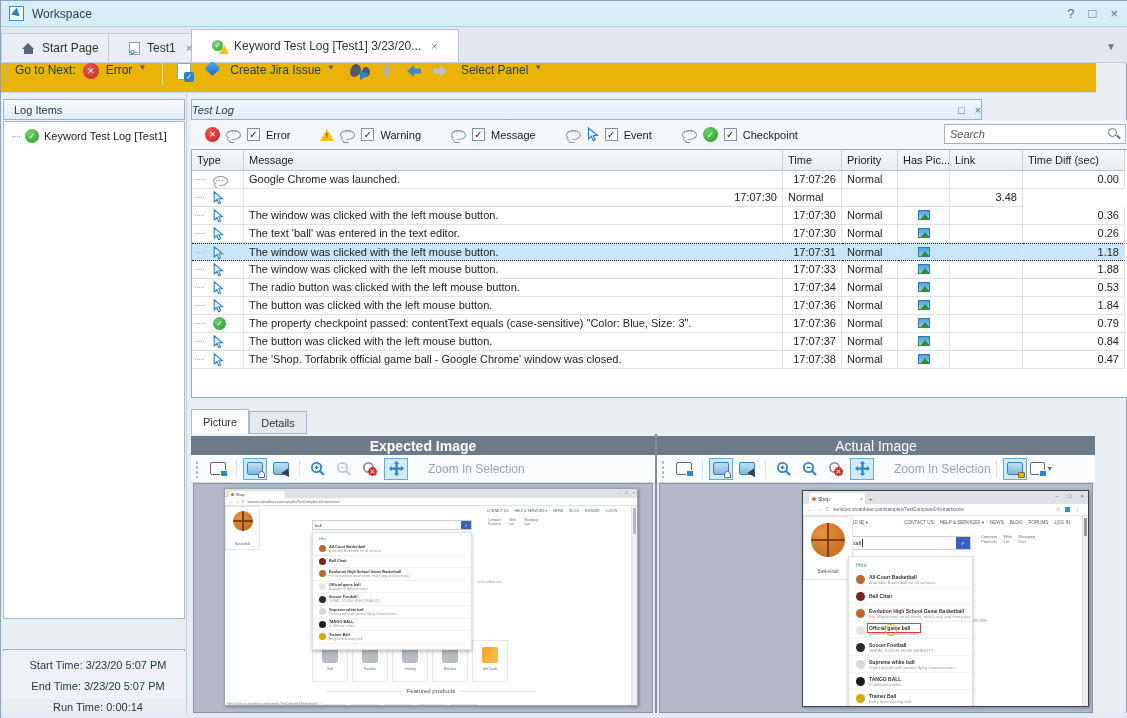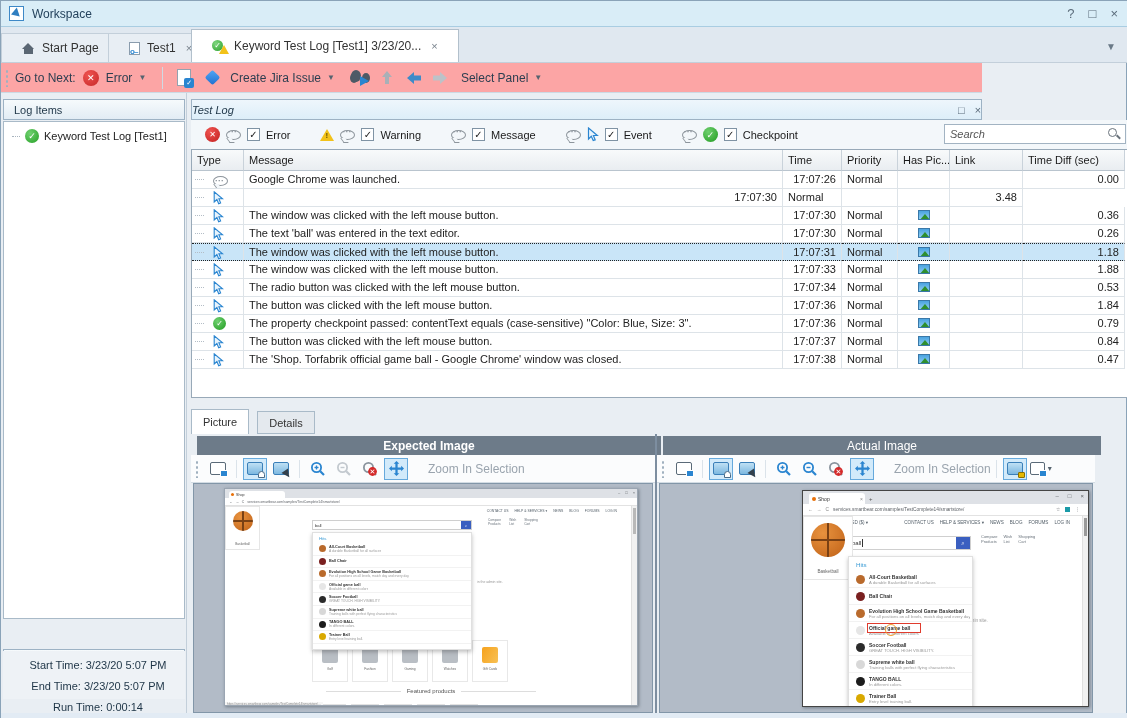--- a/index.html
+++ b/index.html
@@ -24,21 +24,21 @@
   .home-icon::before { content:""; position:absolute; left:0; top:0; width:0; height:0; border-left:6.5px solid transparent; border-right:6.5px solid transparent; border-bottom:6px solid #5a6673; }
   .home-icon::after { content:""; position:absolute; left:2px; top:5px; width:9px; height:6px; background:#5a6673; }
   .kt-icon { position:relative; width:11px; height:13px; background:#fff; border:1px solid #8a9cad; }
   .kt-icon::after { content:"o\2013"; position:absolute; left:0; bottom:-2px; font-size:8px; font-weight:bold; color:#2a85d0; letter-spacing:-1px; }
   .log-icon { position:relative; width:15px; height:14px; }
   .log-icon .lg { position:absolute; left:0; top:1px; width:11px; height:11px; border-radius:50%; background:radial-gradient(circle at 35% 32%,#7fd67f,#2ca02c); color:#fff; font-size:8px; line-height:11px; text-align:center; }
   .log-icon .lw { position:absolute; right:-2px; bottom:-1px; width:0; height:0; border-left:5px solid transparent; border-right:5px solid transparent; border-bottom:9px solid #f2c21a; }
   .tabbar-chevron { position:absolute; right:12px; top:14px; color:#6a7987; font-size:10px; }
 
   
-  #toolbar { position:absolute; left:0; top:62px; width:981px; height:30px; background:#fca5a5; border-bottom:1px solid #cdd9e3; display:flex; align-items:center; font-size:12px; color:#2c3e50; }
+  #toolbar { position:absolute; left:0; top:62px; width:1095px; height:30px; background:#eab308; border-bottom:1px solid #cdd9e3; display:flex; font-size:12px; color:#2c3e50; }
   .grip { width:4px; height:18px; margin:0 6px 0 4px; background-image:radial-gradient(circle,#9fb0bf 1px,transparent 1.4px); background-size:4px 5px; }
   .tb-sep { width:1px; height:22px; background:#cfdae3; margin:0 8px; }
   .err-badge { width:16px; height:16px; border-radius:50%; background:radial-gradient(circle at 35% 30%,#ef5350,#c62828); color:#fff; font-size:9px; font-weight:bold; display:flex; align-items:center; justify-content:center; margin:0 7px; }
   .dd-arrow { font-size:8px; color:#55636f; margin:0 8px 0 6px; }
   .doccheck { position:relative; width:14px; height:17px; background:#fff; border:1px solid #93a2b0; margin:0 6px; }
   .doccheck::after { content:"\2713"; position:absolute; right:-4px; bottom:-3px; width:10px; height:10px; background:#2a85d0; border-radius:2px; color:#fff; font-size:7px; line-height:10px; text-align:center; }
   .jira-d { width:11px; height:11px; background:linear-gradient(135deg,#53a7f5,#1f6fd0); transform:rotate(45deg); border-radius:2px; margin:0 8px 0 10px; }
   .bug-i { position:relative; width:20px; height:18px; margin:0 6px; }
   .bug-i::before { content:""; position:absolute; left:2px; top:1px; width:10px; height:12px; border-radius:50%; background:#4e5a66; box-shadow:-2px 2px 0 -1px #4e5a66,10px 2px 0 -1px #4e5a66; }
   .bug-i::after { content:""; position:absolute; right:0; bottom:1px; width:0; height:0; border-top:5px solid transparent; border-bottom:5px solid transparent; border-left:9px solid #2a85d0; }
@@ -100,29 +100,29 @@
   .type-message .icon-msg { display:block; margin-top:2px; }
   .type-event .icon-evt { display:block; width:11px; height:14px; margin-top:1px; }
   .type-checkpoint .icon-chk { display:flex; width:13px; height:13px; border-radius:50%; background:radial-gradient(circle at 35% 32%,#6fd06f,#1f9a1f); color:#fff; font-size:8px; align-items:center; justify-content:center; }
   .pic-glyph { display:none; }
   .has-has_pic .pic-glyph { display:block; margin:3px auto 0; width:12px; height:10px; border:1px solid #3a78a8; background:linear-gradient(#4aa3e0,#8ecdf2); position:relative; overflow:hidden; }
   .has-has_pic .pic-glyph::after { content:""; position:absolute; left:0; bottom:-2px; width:0; height:0; border-left:6px solid transparent; border-right:6px solid transparent; border-bottom:7px solid #2f8f2f; }
 
   
   .pictab { position:absolute; height:23px; top:318px; display:flex; align-items:center; justify-content:center; font-size:11px; border:1px solid #a9bac8; background:#e4e9ee; color:#333; }
   #tab-picture { left:0; width:58px; top:316px; height:25px; background:#fff; border-bottom:none; z-index:2; }
-  #tab-details { left:66px; width:58px; }
+  #tab-details { left:58px; width:58px; }
 
   
   #picrow { position:absolute; left:0; top:341px; width:937px; height:279px; }
   .pic-col { position:absolute; top:0; height:279px; }
   #exp-col { left:0; width:464px; }
   #act-col { left:466px; width:438px; }
   #pic-divider { position:absolute; left:464px; top:0; width:2px; height:279px; background:#7d8ea0; }
-  .pic-head { position:absolute; left:6px; top:2px; width:100%; height:19px; background:#6d7b89; color:#fff; display:flex; align-items:center; justify-content:center; font-size:12px; }
+  .pic-head { position:absolute; left:0; top:2px; width:100%; height:19px; background:#6d7b89; color:#fff; display:flex; align-items:center; justify-content:center; font-size:14px; }
   .pic-head.bold { font-weight:bold; }
   .pic-tools { position:absolute; left:0; top:21px; width:100%; height:28px; background:#fbfcfd; border-bottom:1px solid #d3dce4; display:flex; align-items:center; }
   .pt-btn { width:24px; height:22px; display:flex; align-items:center; justify-content:center; margin:0 1px; border:1px solid transparent; }
   .pt-btn.active { background:#d2eafa; border-color:#66a9dc; }
   .pt-sep { width:1px; height:18px; background:#dbe3ea; margin:0 5px; }
   .pt-label { color:#9aa4ae; font-size:12px; margin-left:19px; white-space:nowrap; }
   .pic-frame { position:relative; width:16px; height:13px; border:1.5px solid #5a6a78; border-radius:2px; background:#fff; }
   .pic-frame.blue { background:linear-gradient(#bfe0f4,#7db8e0); border-color:#3b7fb8; }
   .pf-corner { position:absolute; right:-3px; bottom:-3px; width:8px; height:7px; background:#2a85d0; border:1px solid #fff; }
   .pf-hand { position:absolute; right:-3px; bottom:-4px; width:7px; height:7px; border-radius:50% 50% 0 0; background:#fff; border:1px solid #4a6a86; }

